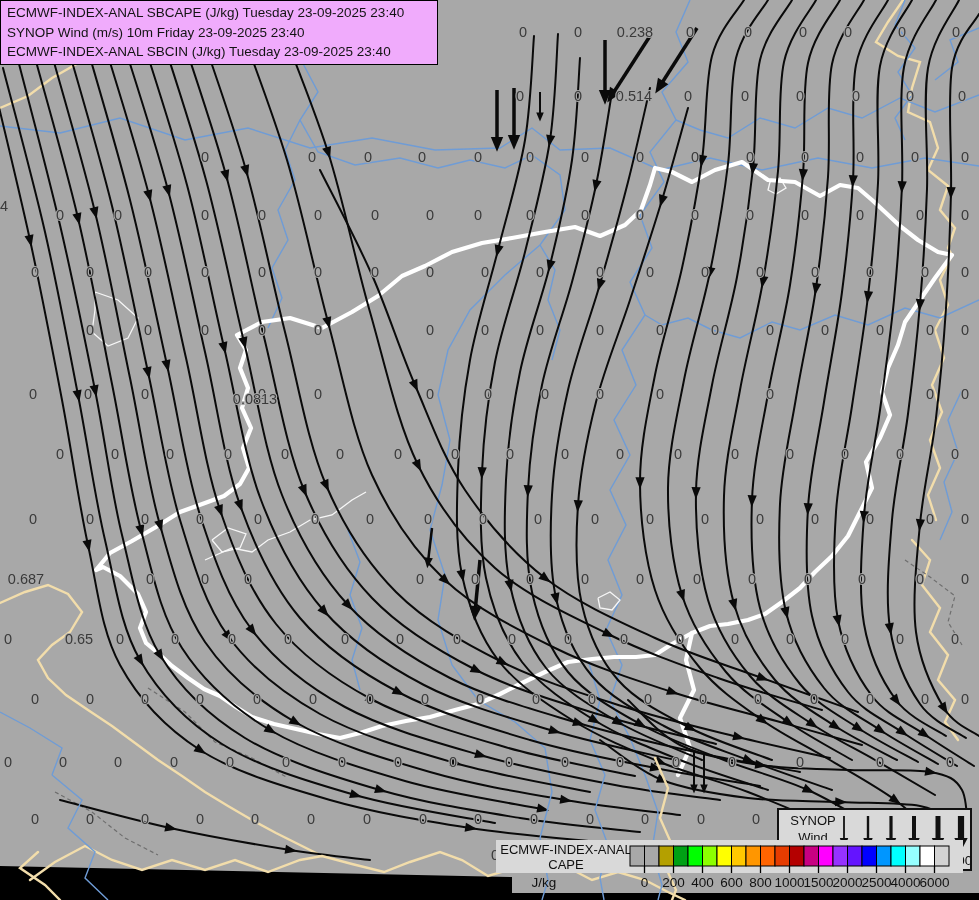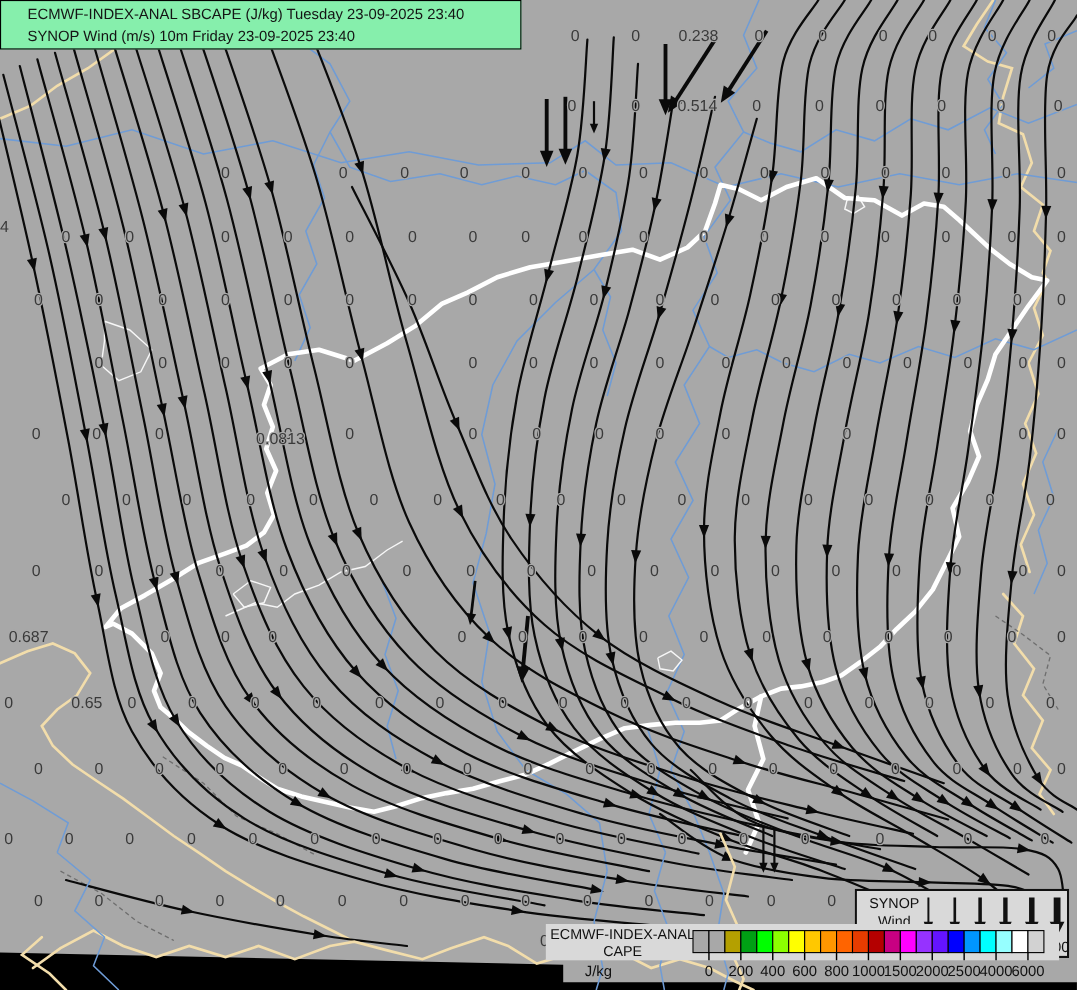--- a/index.html
+++ b/index.html
@@ -1,20 +1,20 @@
 <!DOCTYPE html>
 <html><head>
 <meta charset="utf-8">
 <style>
   html,body{margin:0;padding:0;background:#777;}
   #stage{position:relative;width:979px;height:900px;background:#a8a8a8;overflow:hidden;
          font-family:"Liberation Sans",sans-serif;}
   #map-canvas{position:absolute;left:0;top:0;z-index:1;}
-  #header-box{position:absolute;left:0;top:0;width:424px;background:#86efac;
-              border:1px solid #000;padding:2px 24px;z-index:3;color:#141414;
+  #header-box{position:absolute;left:0;top:0;width:424px;background:#f0abfc;
+              border:1px solid #000;padding:2px 6px;z-index:3;color:#141414;
               font-size:13.5px;line-height:19.5px;white-space:nowrap;}
   .legend{position:absolute;z-index:3;}
   #wind-legend{left:777px;top:808px;}
   #cape-legend{left:496px;top:840px;text-align:center;}
   .val{font-size:14.5px;fill:#3a3a3a;paint-order:stroke;stroke:#a8a8a8;stroke-width:2.2px;
        font-family:"Liberation Sans",sans-serif;}
   .legend-title{font-size:13px;fill:#111;font-family:"Liberation Sans",sans-serif;}
   .legend-num{font-size:13.5px;fill:#111;font-family:"Liberation Sans",sans-serif;}
 </style>
 </head>
@@ -462,20 +462,21 @@
         <path d="M 52 775 L 82 800 L 68 828 L 95 852 L 85 878 L 108 900" fill="none" stroke="#6f9cd6" stroke-width="1.4"></path>
         <path d="M 605 775 L 595 810 L 608 845 L 600 878 L 604 900" fill="none" stroke="#6f9cd6" stroke-width="1.4"></path>
         <path d="M 645 775 L 658 812 L 652 850 L 662 885 L 658 900" fill="none" stroke="#6f9cd6" stroke-width="1.4"></path>
         <path d="M 552 792 L 540 838 L 548 880 L 542 900" fill="none" stroke="#6f9cd6" stroke-width="1.4"></path>
       </g>
     </svg>
 
   <div id="header-box">
     <div>ECMWF-INDEX-ANAL SBCAPE (J/kg) Tuesday 23-09-2025 23:40</div>
     <div>SYNOP Wind (m/s) 10m Friday 23-09-2025 23:40</div>
+    <div>ECMWF-INDEX-ANAL SBCIN (J/kg) Tuesday 23-09-2025 23:40</div>
   </div>
 
   <div class="legend" id="wind-legend">
     <svg id="wind-svg" width="195" height="63" viewBox="0 0 195 63">
       <rect x="1" y="1" width="193" height="61" fill="#d9d9d9" stroke="#111" stroke-width="2"></rect>
       <text class="legend-title" x="36" y="17" text-anchor="middle">SYNOP</text>
       <text class="legend-title" x="36" y="34" text-anchor="middle">Wind</text>
       <text class="legend-title" x="36" y="52" text-anchor="middle">m/s</text>
       <g id="wind-arrows">
           <line x1="67" y1="8" x2="67" y2="33" stroke="#111" stroke-width="1.8"></line>

